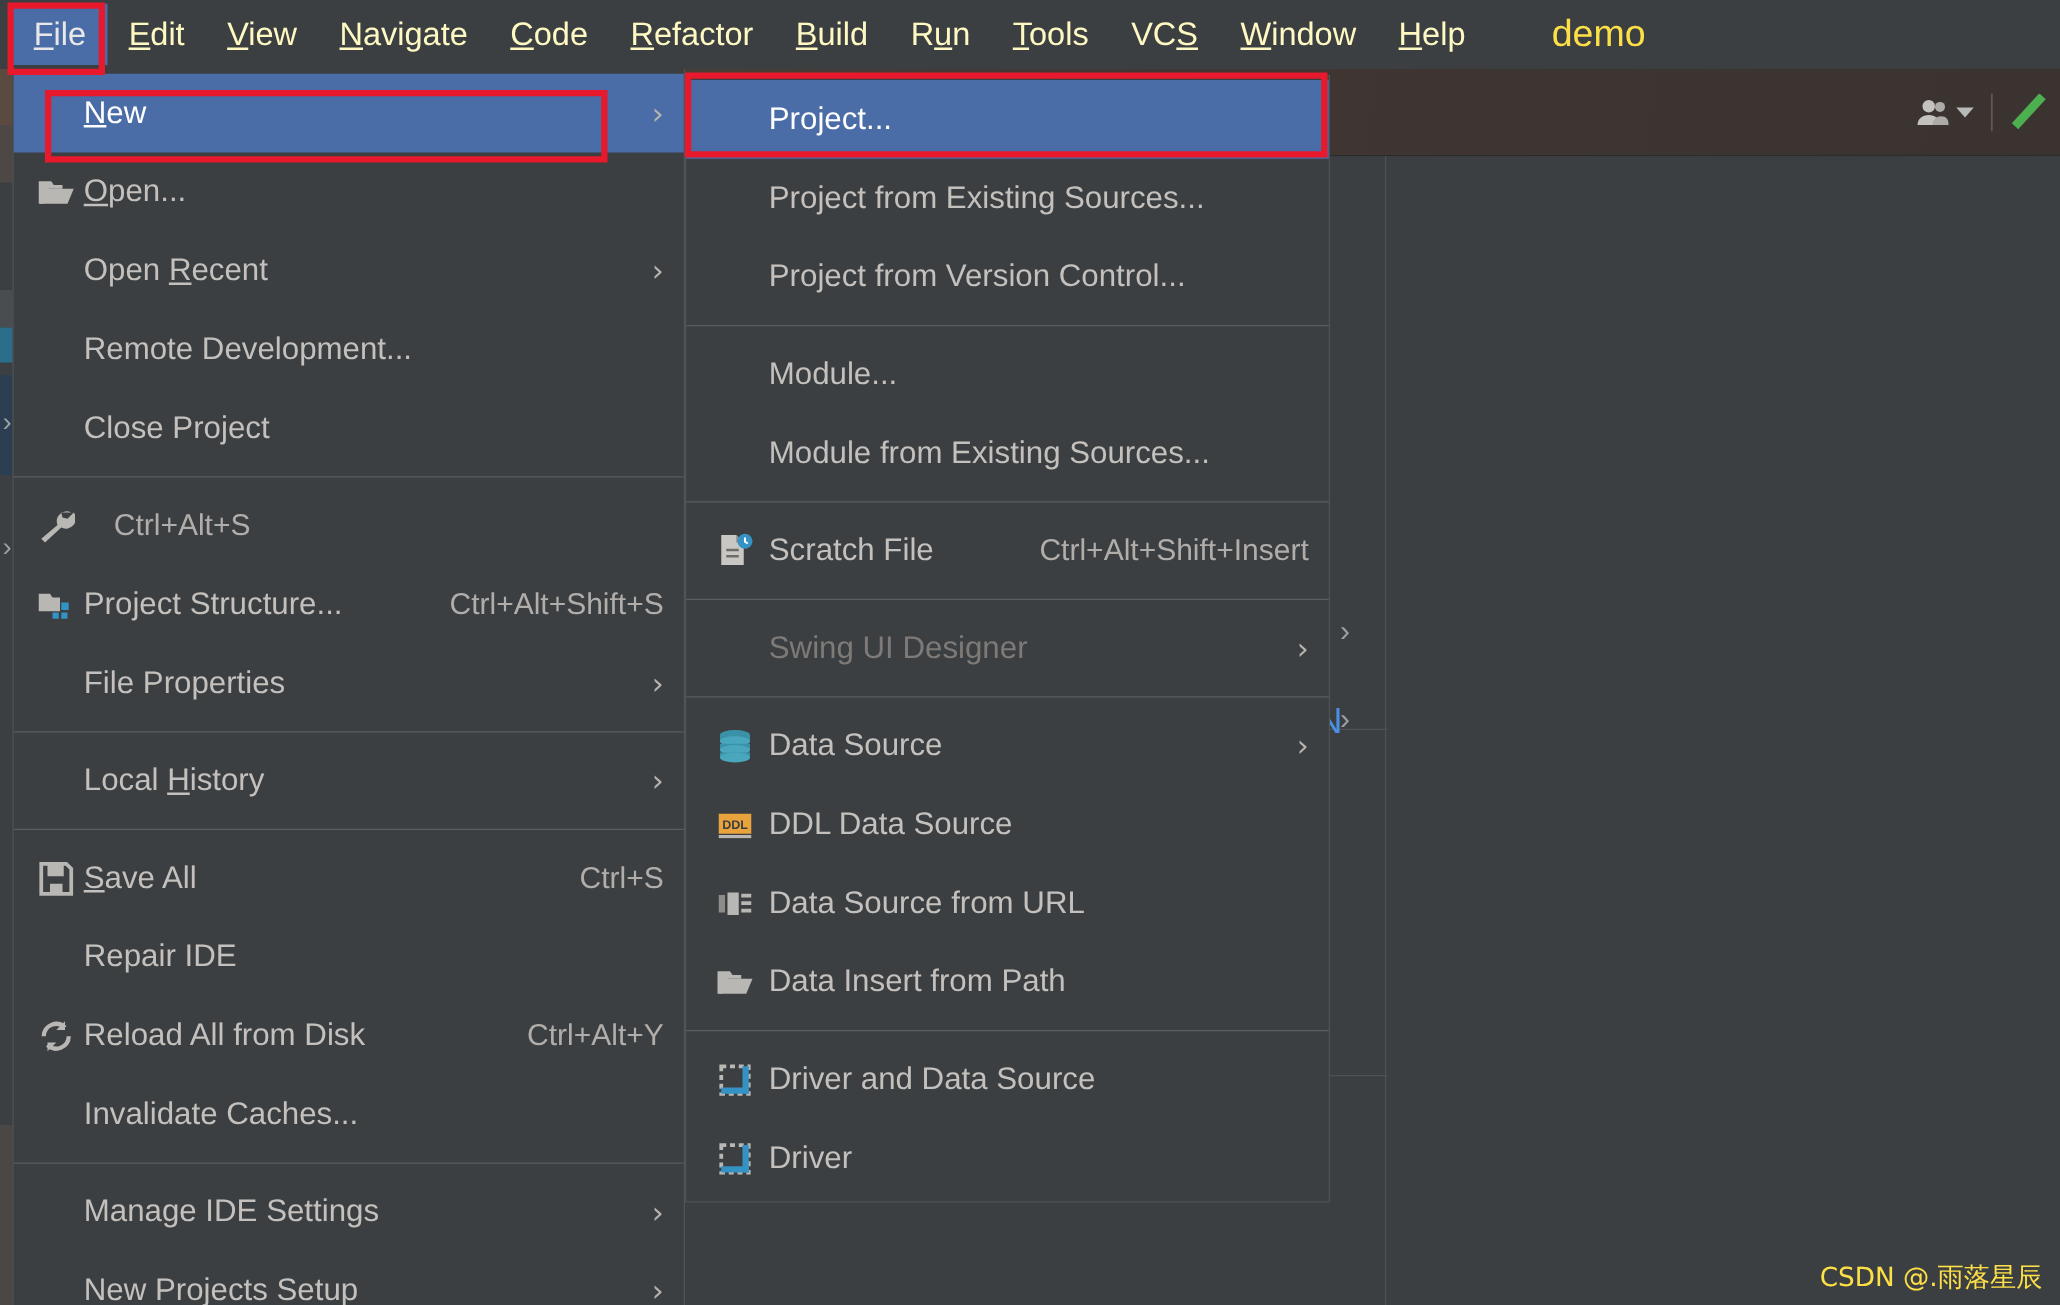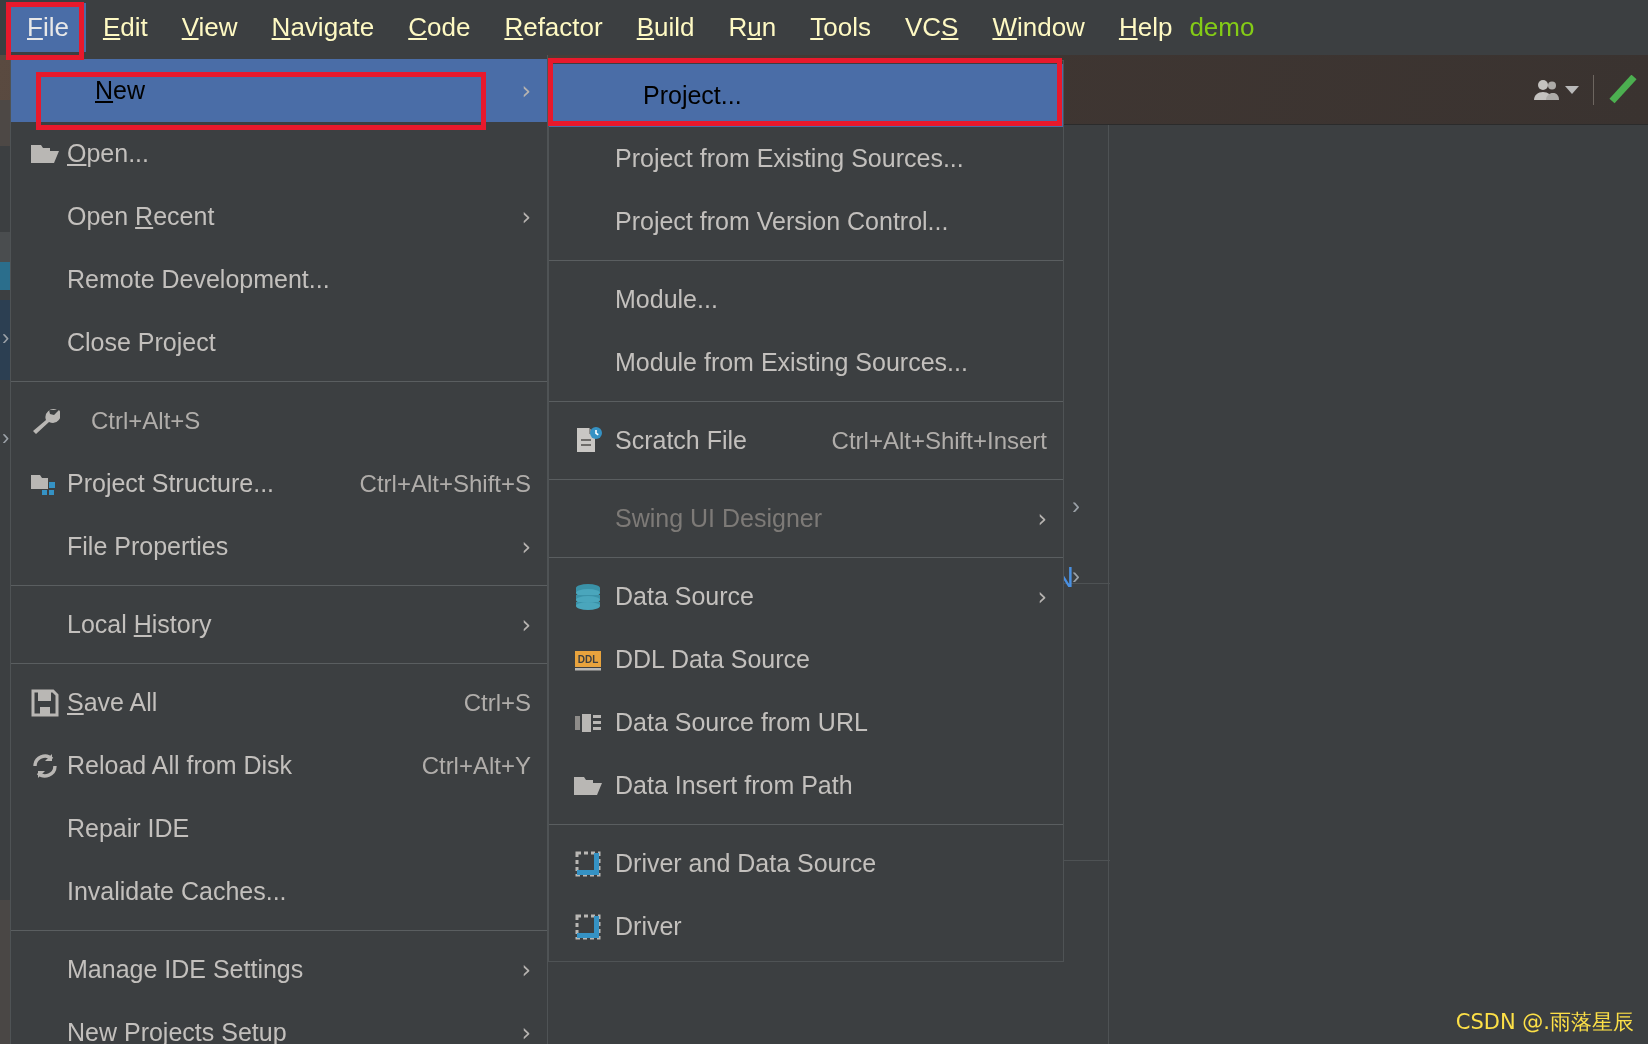--- a/index.html
+++ b/index.html
@@ -110,22 +110,23 @@
     padding: 9px 17px;
     cursor: pointer;
     white-space: nowrap;
   }
   .menubar-item.active {
     background: #4A6DA7;
     color: #e8e8e8;
   }
   .menubar-item .mn { text-decoration: underline; }
   .menubar-title {
-    font-size: 26px;
-    color: #84cc16;
+    font-size: 30px;
+    color: #fde047;
+    margin-left: 52px;
     white-space: nowrap;
   }
 
   
   .dropdown {
     position: absolute;
     left: 10px; top: 55px;
     width: 538px;
     background: #3C3F41;
     border: 1px solid #4f5355;
@@ -145,21 +146,21 @@
   .menu-icon {
     width: 44px; min-width: 44px;
     display: flex; align-items: center; justify-content: center;
   }
   .menu-label {
     flex: 1;
     font-size: 25px;
     color: #c3c0bd;
     white-space: nowrap;
   }
-  .menu-row.selected .menu-label { color: #000000; margin-left: 28px; }
+  .menu-row.selected .menu-label { color: #ffffff; }
   .menu-row.disabled .menu-label { color: #7d7a77; }
   .menu-label .mn { text-decoration: underline; }
   .menu-shortcut {
     font-size: 24px;
     color: #b0adaa;
     margin-left: 24px;
     white-space: nowrap;
   }
   .menu-arrow {
     font-size: 24px; color: #b6b3b0;
@@ -357,36 +358,36 @@
               <path d="M2 2h20l4 4v20H2z" fill="none" stroke="#b9b7b4" stroke-width="3"></path>
               <rect x="7" y="3" width="13" height="9" fill="#b9b7b4"></rect>
               <rect x="9" y="18" width="10" height="8" fill="#b9b7b4"></rect>
             </svg>
           </span>
         </div>
         <div class="menu-label"><span class="mn">S</span>ave All</div>
         <div class="menu-shortcut">Ctrl+S</div>
       </div>
       <div class="menu-row">
+        <div class="menu-icon"></div>
+        <div class="menu-label">Repair IDE</div>
+      </div>
+      <div class="menu-row">
         <div class="menu-icon">
           <span style="display: inline-flex;">
             <svg width="28" height="28" viewBox="0 0 28 28">
               <path d="M24 14a10 10 0 0 1-17 7" stroke="#b9b7b4" stroke-width="3.4" fill="none"></path>
               <path d="M4 14a10 10 0 0 1 17-7" stroke="#b9b7b4" stroke-width="3.4" fill="none"></path>
               <path d="M21 2v7h-7z" fill="#b9b7b4"></path>
               <path d="M7 26v-7h7z" fill="#b9b7b4"></path>
             </svg>
           </span>
         </div>
         <div class="menu-label">Reload All from Disk</div>
         <div class="menu-shortcut">Ctrl+Alt+Y</div>
-      </div>
-      <div class="menu-row">
-        <div class="menu-icon"></div>
-        <div class="menu-label">Repair IDE</div>
       </div>
       <div class="menu-row">
         <div class="menu-icon"></div>
         <div class="menu-label">Invalidate Caches...</div>
       </div>
       <div class="menu-sep"></div>
       <div class="menu-row">
         <div class="menu-icon"></div>
         <div class="menu-label">Manage IDE Settings</div>
         <div class="menu-arrow">›</div>

